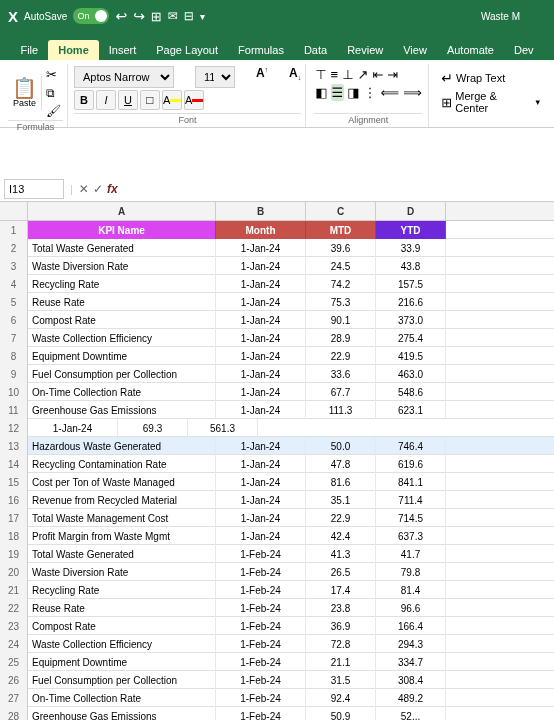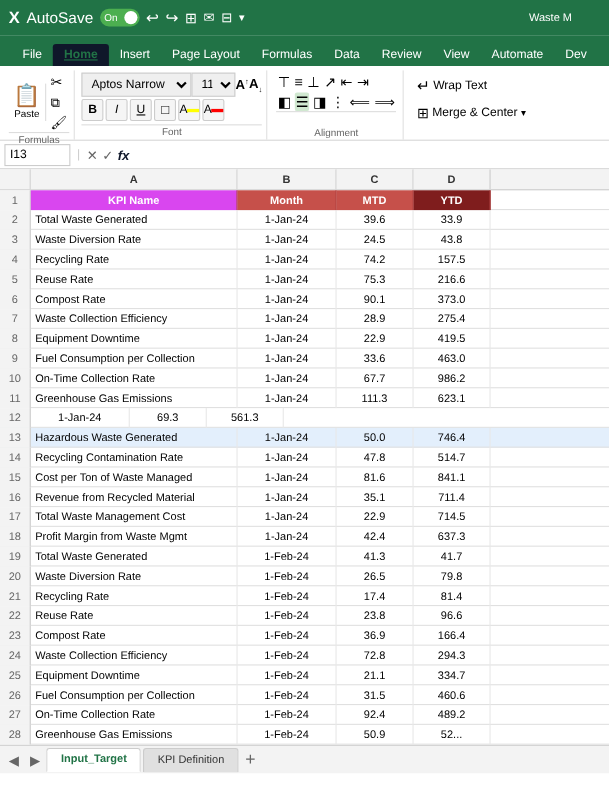--- a/index.html
+++ b/index.html
@@ -33,24 +33,23 @@
       justify-content: center;
     }
     .ribbon-tab {
       padding: 4px 10px;
       font-size: 11px;
       color: #fff;
       cursor: pointer;
       border-radius: 3px 3px 0 0;
     }
     .ribbon-tab.active {
-      background: #0f172a;
+      background: #fef9c3;
       color: #217346;
       font-weight: 600;
-      text-decoration: underline;
     }
 
     
     .ribbon {
       height: 68px;
       background: #fff;
       border-bottom: 1px solid #d0d0d0;
       display: flex;
       align-items: stretch;
       padding: 4px 4px 0;
@@ -106,20 +105,21 @@
 
     
     .formula-bar {
       height: 26px;
       background: #fff;
       border-bottom: 1px solid #ccc;
       display: flex;
       align-items: center;
       padding: 0 4px;
       gap: 4px;
+      margin-top: 48px;
     }
     .cell-ref {
       width: 60px;
       height: 20px;
       border: 1px solid #ccc;
       padding: 0 4px;
       font-size: 11px;
     }
     .formula-input {
       flex: 1;
@@ -242,21 +242,21 @@
       width: 12px;
       height: 3px;
       margin-top: 1px;
     }
   </style>
 </head>
 <body>
 
 <div class="title-bar">
   <span class="title-bar-icon" style="font-weight:900;font-size:15px;color:#fff;">X</span>
-  <span style="color:#fff;font-size:14px;">AutoSave</span>
+  <span style="color:#fff;font-size:10px;">AutoSave</span>
   <div class="autosave-toggle">
     <span style="color:#fff;font-size:9px;padding-left:2px;">On</span>
     <div class="autosave-toggle-knob"></div>
   </div>
   <span style="color:#fff;font-size:14px;cursor:pointer;">↩</span>
   <span style="color:#fff;font-size:14px;cursor:pointer;">↪</span>
   <span style="color:#fff;font-size:13px;cursor:pointer;">⊞</span>
   <span style="color:#fff;font-size:12px;cursor:pointer;">✉</span>
   <span style="color:#fff;font-size:12px;cursor:pointer;">⊟</span>
   <span style="color:#fff;font-size:10px;cursor:pointer;">▾</span>
@@ -291,21 +291,21 @@
           <div style="cursor:pointer;font-size:13px;padding:1px 2px;">✂</div>
           <div style="cursor:pointer;font-size:12px;padding:1px 2px;">⧉</div>
           <div style="cursor:pointer;font-size:12px;padding:1px 2px;">🖌</div>
         </div>
       </div>
       <span style="font-size:9px;color:#666;border-top:1px solid #ddd;width:100%;text-align:center;padding-top:1px;">Formulas</span>
     </div>
   </div>
 
   <div style="display:flex;flex-direction:column;padding:2px 4px;border-right:1px solid #e0e0e0;">
-    <div style="display:flex;gap:0;align-items:center;margin-bottom:2px;">
+    <div style="display:flex;gap:21px;align-items:flex-start;margin-bottom:2px;">
       <select class="format-select">
         <option>Aptos Narrow</option>
       </select>
       <select class="font-size-select">
         <option>11</option>
       </select>
       <span style="cursor:pointer;font-size:12px;font-weight:bold;">A<sup style="font-size:7px;">↑</sup></span>
       <span style="cursor:pointer;font-size:12px;font-weight:bold;">A<sub style="font-size:7px;">↓</sub></span>
     </div>
     <div style="display:flex;gap:2px;align-items:center;">
@@ -337,21 +337,21 @@
       </div>
       <div style="display:flex;gap:2px;align-items:center;">
         <span style="cursor:pointer;font-size:13px;padding:1px;">◧</span>
         <span style="cursor:pointer;font-size:13px;padding:1px;background:#d0e8d0;border-radius:2px;">☰</span>
         <span style="cursor:pointer;font-size:13px;padding:1px;">◨</span>
         <span style="cursor:pointer;font-size:13px;padding:1px;">⋮</span>
         <span style="cursor:pointer;font-size:13px;padding:1px;">⟸</span>
         <span style="cursor:pointer;font-size:13px;padding:1px;">⟹</span>
       </div>
     </div>
-    <span style="font-size:9px;color:#666;border-top:1px solid #ddd;width:100%;text-align:center;padding-top:14px;margin-top:auto;">Alignment</span>
+    <span style="font-size:9px;color:#666;border-top:1px solid #ddd;width:100%;text-align:center;padding-top:1px;margin-top:auto;">Alignment</span>
   </div>
 
   <div style="display:flex;flex-direction:column;padding:2px 4px;">
     <div class="wrap-text-btn">
       <span style="font-size:14px;">↵</span>
       <span>Wrap Text</span>
     </div>
     <div class="merge-btn">
       <span style="font-size:13px;">⊞</span>
       <span>Merge &amp; Center</span>
@@ -359,40 +359,40 @@
     </div>
     <span style="flex:1;"></span>
   </div>
 </div>
 
 <div class="formula-bar">
   <input class="cell-ref" value="I13" style="">
   <span style="color:#ccc;margin:0 2px;">|</span>
   <span style="cursor:pointer;color:#666;font-size:12px;">✕</span>
   <span style="cursor:pointer;color:#666;font-size:12px;">✓</span>
-  <span style="cursor:pointer;color:#0f172a;font-size:12px;font-style:italic;font-weight:bold;">fx</span>
+  <span style="cursor:pointer;color:#7f1d1d;font-size:12px;font-style:italic;font-weight:bold;">fx</span>
   <input class="formula-input" value="" style="">
 </div>
 
 <div class="spreadsheet">
 
   <div class="col-header-row">
     <div class="row-num-header"></div>
     <div class="col-header cell-a">A</div>
     <div class="col-header cell-b">B</div>
     <div class="col-header cell-c">C</div>
     <div class="col-header cell-d">D</div>
   </div>
 
   <div class="row header-row">
     <div class="row-num">1</div>
     <div class="cell cell-a" style="background:#d946ef;color:#fff;font-weight:700;justify-content:center;border-right:1px solid #b04040;">KPI Name</div>
     <div class="cell cell-b" style="background:#C6504A;color:#fff;font-weight:700;justify-content:center;border-right:1px solid #b04040;">Month</div>
     <div class="cell cell-c" style="background:#C6504A;color:#fff;font-weight:700;justify-content:center;border-right:1px solid #b04040;">MTD</div>
-    <div class="cell cell-d" style="background:#7f1d1d;color:#fff;font-weight:700;justify-content:center;border-right:1px solid #b04040;">YTD</div>
+    <div class="cell cell-d" style="background:#6d28d9;color:#fff;font-weight:700;justify-content:center;border-right:1px solid #b04040;">YTD</div>
   </div>
 
   <div class="data-area" id="data-rows">
       <div class="row">
     <div class="row-num">2</div>
     <div class="cell cell-a">Total Waste Generated</div>
     <div class="cell cell-b">1-Jan-24</div>
     <div class="cell cell-c">39.6</div>
     <div class="cell cell-d">33.9</div>
   </div>
@@ -443,21 +443,21 @@
     <div class="cell cell-a">Fuel Consumption per Collection</div>
     <div class="cell cell-b">1-Jan-24</div>
     <div class="cell cell-c">33.6</div>
     <div class="cell cell-d">463.0</div>
   </div>
       <div class="row">
     <div class="row-num">10</div>
     <div class="cell cell-a">On-Time Collection Rate</div>
     <div class="cell cell-b">1-Jan-24</div>
     <div class="cell cell-c">67.7</div>
-    <div class="cell cell-d">986.2</div>
+    <div class="cell cell-d">548.6</div>
   </div>
       <div class="row">
     <div class="row-num">11</div>
     <div class="cell cell-a">Greenhouse Gas Emissions</div>
     <div class="cell cell-b">1-Jan-24</div>
     <div class="cell cell-c">111.3</div>
     <div class="cell cell-d">623.1</div>
   </div>
       <div class="row">
     <div class="row-num">12</div>
@@ -470,21 +470,21 @@
     <div class="cell cell-a">Hazardous Waste Generated</div>
     <div class="cell cell-b">1-Jan-24</div>
     <div class="cell cell-c">50.0</div>
     <div class="cell cell-d">746.4</div>
   </div>
       <div class="row">
     <div class="row-num">14</div>
     <div class="cell cell-a">Recycling Contamination Rate</div>
     <div class="cell cell-b">1-Jan-24</div>
     <div class="cell cell-c">47.8</div>
-    <div class="cell cell-d">514.7</div>
+    <div class="cell cell-d">619.6</div>
   </div>
       <div class="row">
     <div class="row-num">15</div>
     <div class="cell cell-a">Cost per Ton of Waste Managed</div>
     <div class="cell cell-b">1-Jan-24</div>
     <div class="cell cell-c">81.6</div>
     <div class="cell cell-d">841.1</div>
   </div>
       <div class="row">
     <div class="row-num">16</div>
@@ -554,21 +554,21 @@
     <div class="cell cell-a">Equipment Downtime</div>
     <div class="cell cell-b">1-Feb-24</div>
     <div class="cell cell-c">21.1</div>
     <div class="cell cell-d">334.7</div>
   </div>
       <div class="row">
     <div class="row-num">26</div>
     <div class="cell cell-a">Fuel Consumption per Collection</div>
     <div class="cell cell-b">1-Feb-24</div>
     <div class="cell cell-c">31.5</div>
-    <div class="cell cell-d">460.6</div>
+    <div class="cell cell-d">308.4</div>
   </div>
       <div class="row">
     <div class="row-num">27</div>
     <div class="cell cell-a">On-Time Collection Rate</div>
     <div class="cell cell-b">1-Feb-24</div>
     <div class="cell cell-c">92.4</div>
     <div class="cell cell-d">489.2</div>
   </div>
       <div class="row">
     <div class="row-num">28</div>

